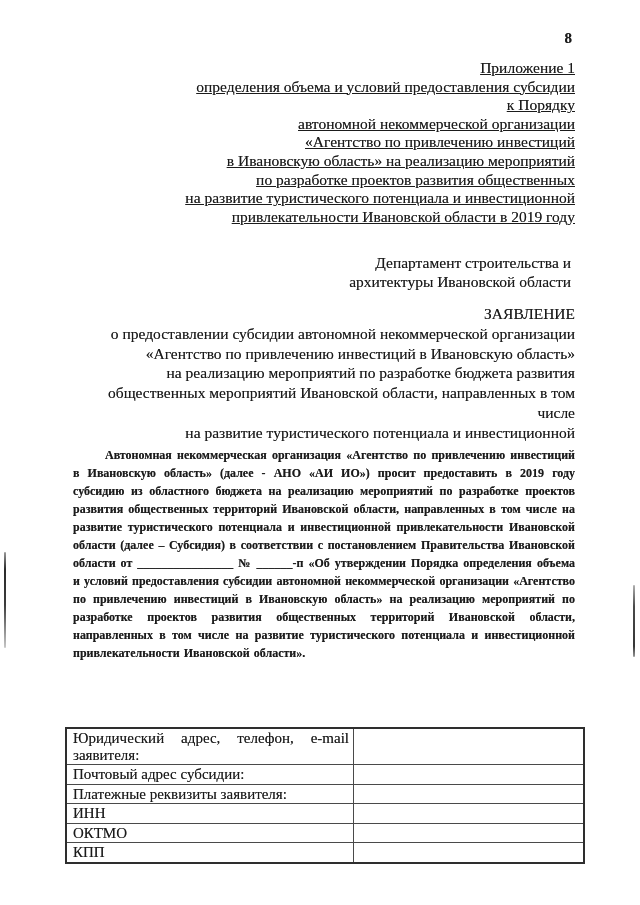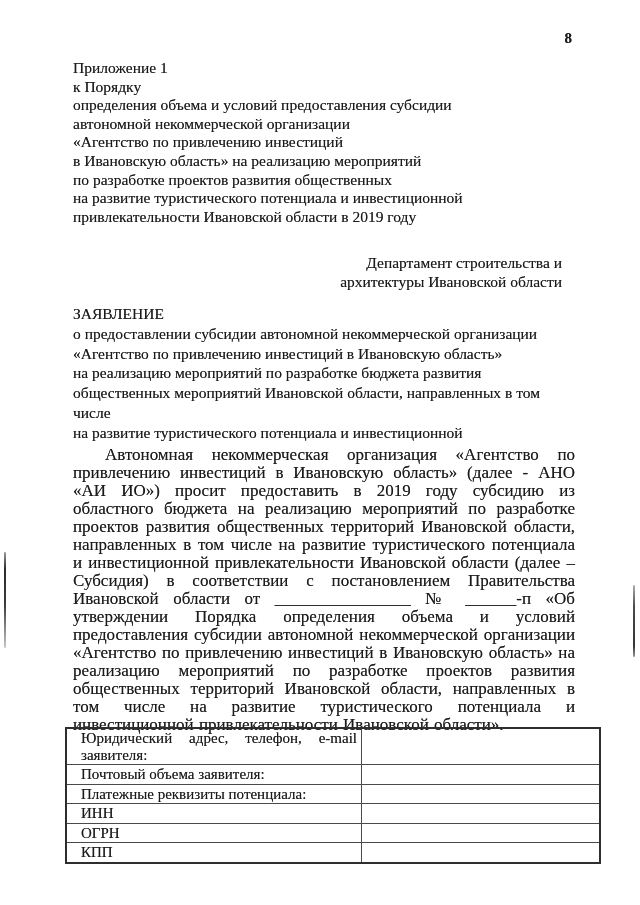--- a/index.html
+++ b/index.html
@@ -19,67 +19,69 @@
     top: 30px;
     right: 68px;
     font-size: 15px;
     font-weight: bold;
   }
   .appendix {
     position: absolute;
     top: 59px;
     right: 65px;
     left: 73px;
-    text-align: left;
+    text-align: right;
     font-size: 15.5px;
     line-height: 18.6px;
+    text-decoration: underline;
   }
   .addressee {
     position: absolute;
     top: 254px;
-    right: 78px;
+    right: 69px;
     left: 73px;
     text-align: right;
     font-size: 15.5px;
     line-height: 18.6px;
   }
   .statement-head {
     position: absolute;
     top: 304px;
     left: 73px;
     width: 502px;
-    text-align: left;
+    text-align: right;
     font-size: 15.5px;
     line-height: 19.8px;
   }
   .body-par {
     position: absolute;
     top: 446px;
     left: 73px;
     width: 502px;
-    font-size: 17px;
+    font-size: 12px;
     line-height: 18px;
     text-align: justify;
     text-indent: 32px;
     word-spacing: 1px;
+    font-weight: bold;
   }
   table.details {
     position: absolute;
     top: 727px;
     left: 65px;
     width: 511px;
     border-collapse: collapse;
     table-layout: fixed;
     font-size: 15px;
     line-height: 16.5px;
   }
   table.details td {
     border: 1.4px solid #4a4a4a;
     vertical-align: top;
-    padding: 1px 4px 1px 14px;
+    padding: 1px 4px 1px 6px;
     overflow: hidden;
     margin-left: 24px;
   }
   table.details { border: 2px solid #2e2e2e; }
   table.details td.lbl { width: 276px; text-align: justify; }
   table.details td.val { width: 219px; }
   table.details tr       td { height: 15px; }
   table.details tr.tall  td { height: 31px; }
   .artifact {
     position: absolute;
@@ -97,22 +99,22 @@
 </style>
 </head>
 <body>
 
 <div class="page">
 
   <div class="page-number">8</div>
 
   <div class="appendix">
     <div>Приложение 1</div>
+    <div>определения объема и условий предоставления субсидии</div>
     <div>к Порядку</div>
-    <div>определения объема и условий предоставления субсидии</div>
     <div>автономной некоммерческой организации</div>
     <div>«Агентство по привлечению инвестиций</div>
     <div>в Ивановскую область» на реализацию мероприятий</div>
     <div>по разработке проектов развития общественных</div>
     <div>на развитие туристического потенциала и инвестиционной</div>
     <div>привлекательности Ивановской области в 2019 году</div>
   </div>
 
   <div class="addressee">
     <div>Департамент строительства и</div>
@@ -130,33 +132,33 @@
 
   <div class="body-par">Автономная некоммерческая организация «Агентство по привлечению инвестиций в Ивановскую область» (далее - АНО «АИ ИО») просит предоставить в 2019 году субсидию из областного бюджета на реализацию мероприятий по разработке проектов развития общественных территорий Ивановской области, направленных в том числе на развитие туристического потенциала и инвестиционной привлекательности Ивановской области (далее – Субсидия) в соответствии с постановлением Правительства Ивановской области от ________________ № ______-п «Об утверждении Порядка определения объема и условий предоставления субсидии автономной некоммерческой организации «Агентство по привлечению инвестиций в Ивановскую область» на реализацию мероприятий по разработке проектов развития общественных территорий Ивановской области, направленных в том числе на развитие туристического потенциала и инвестиционной привлекательности Ивановской области».</div>
 
   <table class="details">
     <tbody>
         <tr class="tall">
       <td class="lbl">Юридический адрес, телефон, e-mail заявителя:</td>
       <td class="val"></td>
     </tr>
     <tr>
-      <td class="lbl">Почтовый объема заявителя:</td>
+      <td class="lbl">Почтовый адрес субсидии:</td>
       <td class="val"></td>
     </tr>
     <tr>
-      <td class="lbl">Платежные реквизиты потенциала:</td>
+      <td class="lbl">Платежные реквизиты заявителя:</td>
       <td class="val"></td>
     </tr>
     <tr>
       <td class="lbl">ИНН</td>
       <td class="val"></td>
     </tr>
     <tr>
-      <td class="lbl">ОГРН</td>
+      <td class="lbl">ОКТМО</td>
       <td class="val"></td>
     </tr>
     <tr>
       <td class="lbl">КПП</td>
       <td class="val"></td>
     </tr>
   </tbody>
     </table>
 
   <div class="artifact artifact-left"></div>

